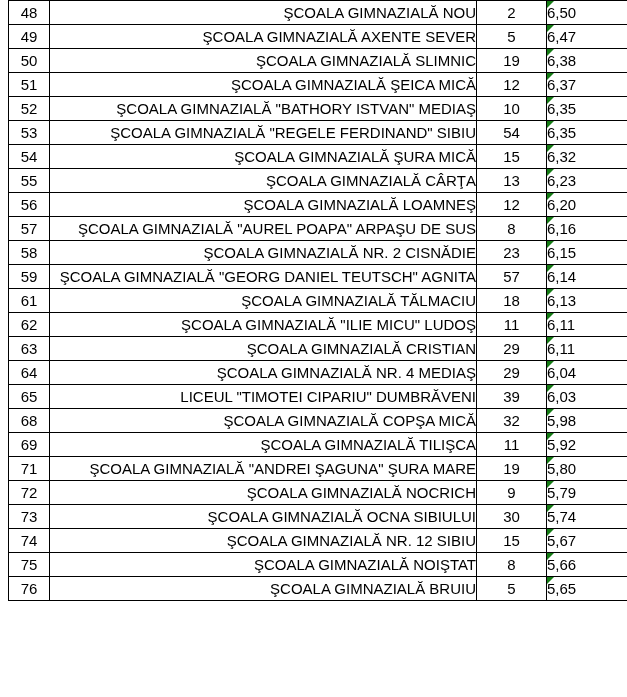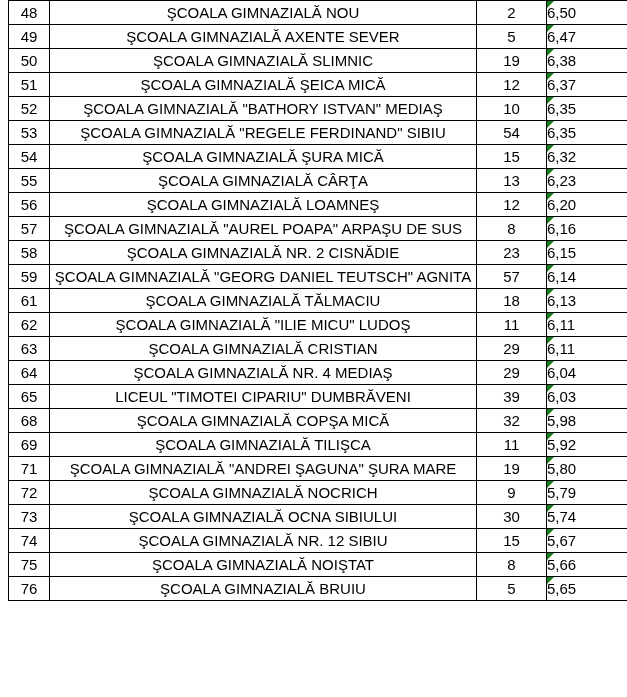--- a/index.html
+++ b/index.html
@@ -32,21 +32,21 @@
     vertical-align: middle;
     background: #ffffff;
   }
   td.c-num {
     width: 40px;
     text-align: center;
     border-right-width: 2px;
   }
   td.c-name {
     width: 426px;
-    text-align: center;
+    text-align: right;
     padding-left: 3px;
   }
   td.c-count {
     width: 69px;
     text-align: center;
   }
   td.c-score {
     width: 84px;
     text-align: left;
     position: relative;

